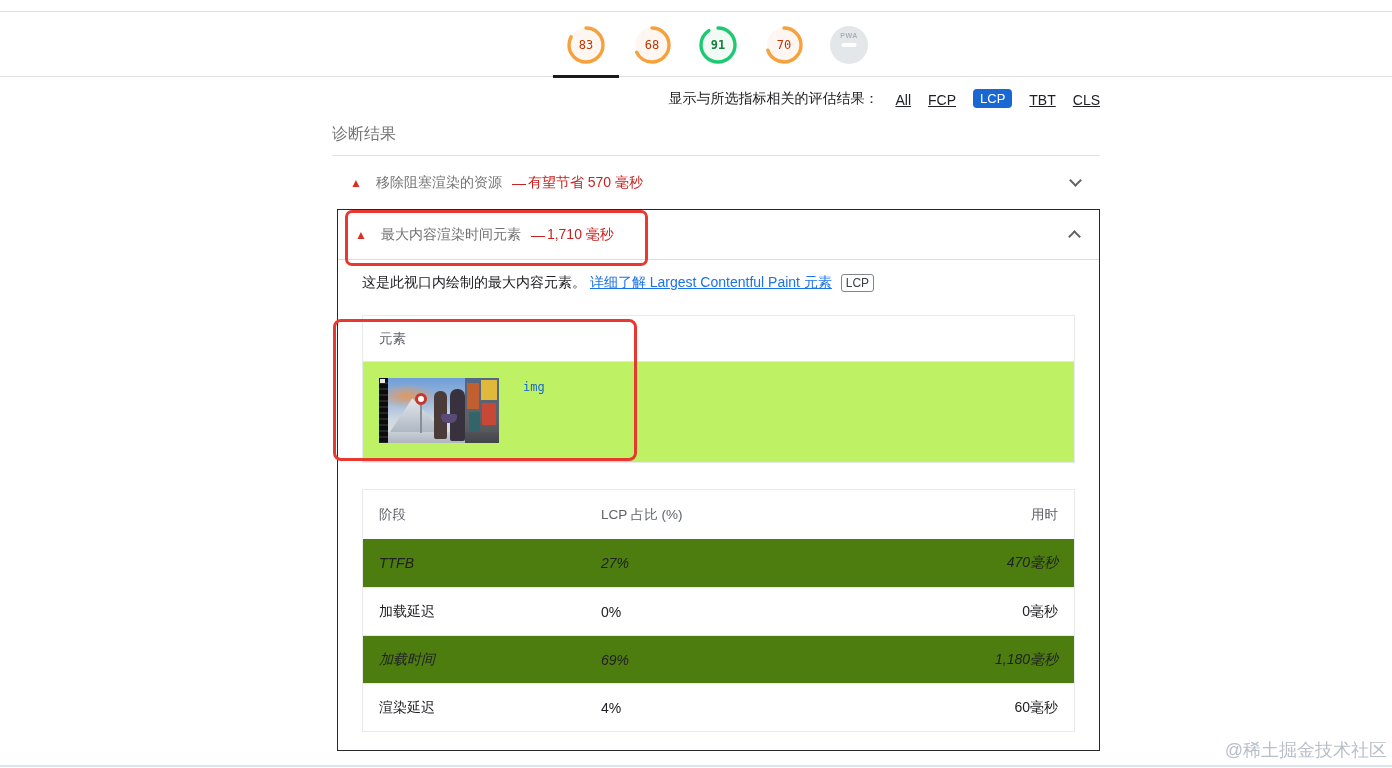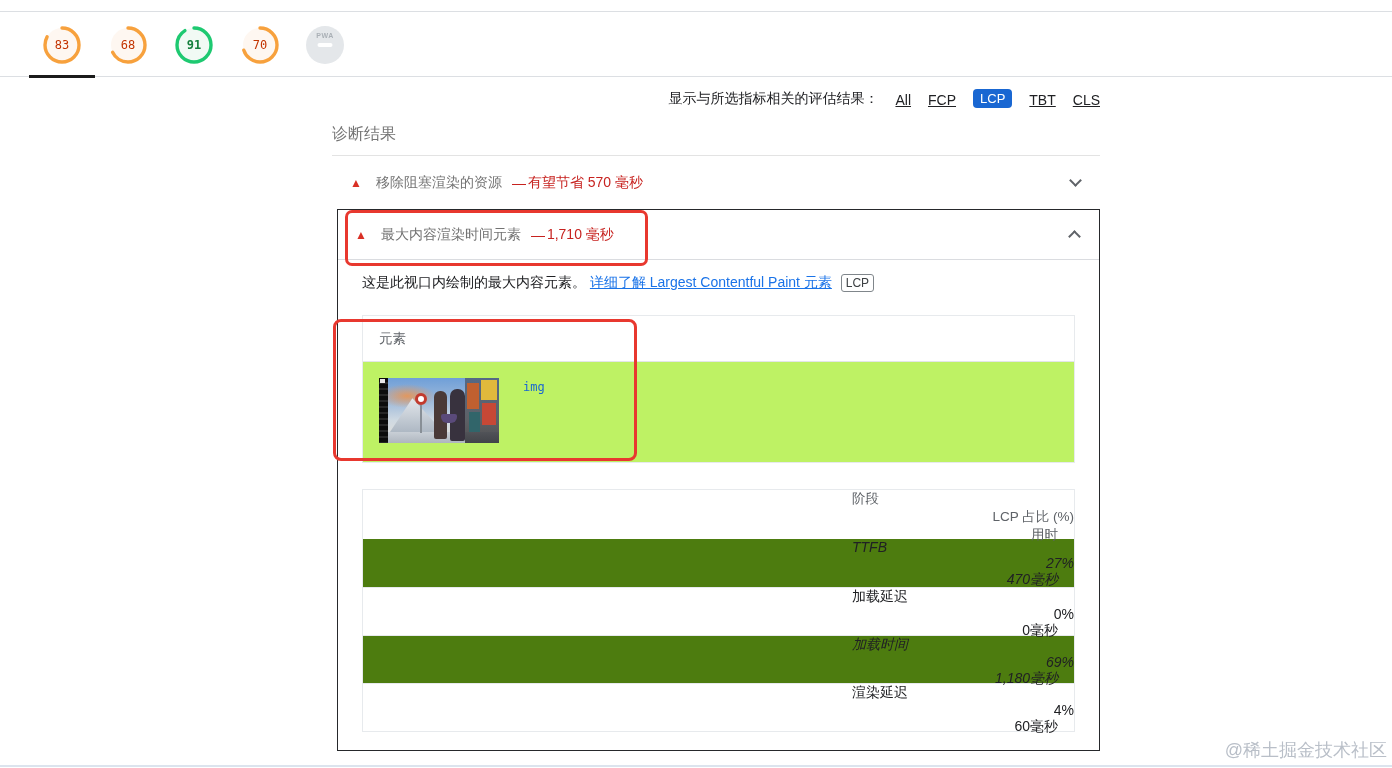--- a/index.html
+++ b/index.html
@@ -7,21 +7,21 @@
   body {
     width:1392px; height:768px; position:relative; overflow:hidden;
     background:#ffffff; font-family:"Liberation Sans", sans-serif; color:#202124;
   }
 
   
   .score-header {
     position:absolute; top:11px; left:0; right:0; height:66px;
     border-top:1px solid #dcdfe3; border-bottom:1px solid #dcdfe3; background:#fff;
   }
-  .gauges { display:flex; justify-content:flex-start; margin-left:42px; gap:26px; padding-top:13px; }
+  .gauges { display:flex; justify-content:center; margin-left:42px; gap:26px; padding-top:13px; }
   .gauge { position:relative; width:40px; height:40px; cursor:pointer; }
   .gauge svg { position:absolute; inset:0; }
   .gauge .ring-bg { fill:#fef7f1; stroke:none; }
   .gauge .arc { fill:none; stroke-width:3.4; stroke-linecap:round; }
   .gauge .score {
     position:absolute; inset:0; display:flex; align-items:center; justify-content:center;
     font-family:"DejaVu Sans Mono", monospace; font-size:12px;
   }
   .gauge.average .arc { stroke:#f7a13d; }
   .gauge.average .score { color:#c33300; }
@@ -112,21 +112,21 @@
   .t-c1 { left:55px; top:13px; width:13px; height:48px; background:#4a3a38; border-radius:6px 6px 2px 2px; }
   .t-c2 { left:71px; top:11px; width:15px; height:52px; background:#38323e; border-radius:7px 7px 2px 2px; }
   .t-skirt { left:62px; top:36px; width:16px; height:9px; background:#5a4a7a; border-radius:2px 2px 6px 6px; }
   .t-s1 { right:2px; top:2px; width:16px; height:20px; background:#e0b93c; }
   .t-s2 { right:20px; top:5px; width:12px; height:26px; background:#c06030; }
   .t-s3 { right:3px; top:25px; width:14px; height:22px; background:#c74836; }
   .t-s4 { right:19px; top:34px; width:11px; height:20px; background:#31656a; }
   .t-s5 { right:0; top:0; width:34px; height:65px; background:linear-gradient(180deg,rgba(60,60,66,.55),rgba(30,30,34,.75)); z-index:-0; }
 
   .ptable { margin:26px 24px 0 24px; border:1px solid #e7eaed; font-size:14px; }
-  .ptable .trow { display:flex; align-items:flex-end; height:48px;flex-direction:column; }
+  .ptable .trow { display:flex; align-items:center; height:48px; }
   .ptable .thead { height:49px; color:#5f6368; font-size:13.5px; }
   .ptable .trow + .trow { border-top:1px solid #e7eaed; }
   .ptable .trow.alt { background:#4d7c0f;font-style:italic; }
   .c1 { width:238px; padding-left:16px; }
   .c2 { flex:1; }
   .c3 { width:200px; text-align:right; padding-right:16px; }
 
   .watermark { position:absolute; right:5px; bottom:6px; font-size:18px; color:#b9bfc8; }
   .bottom-line { position:absolute; left:0; right:0; bottom:1px; height:2px; background:#dce4ee; }
 </style>

